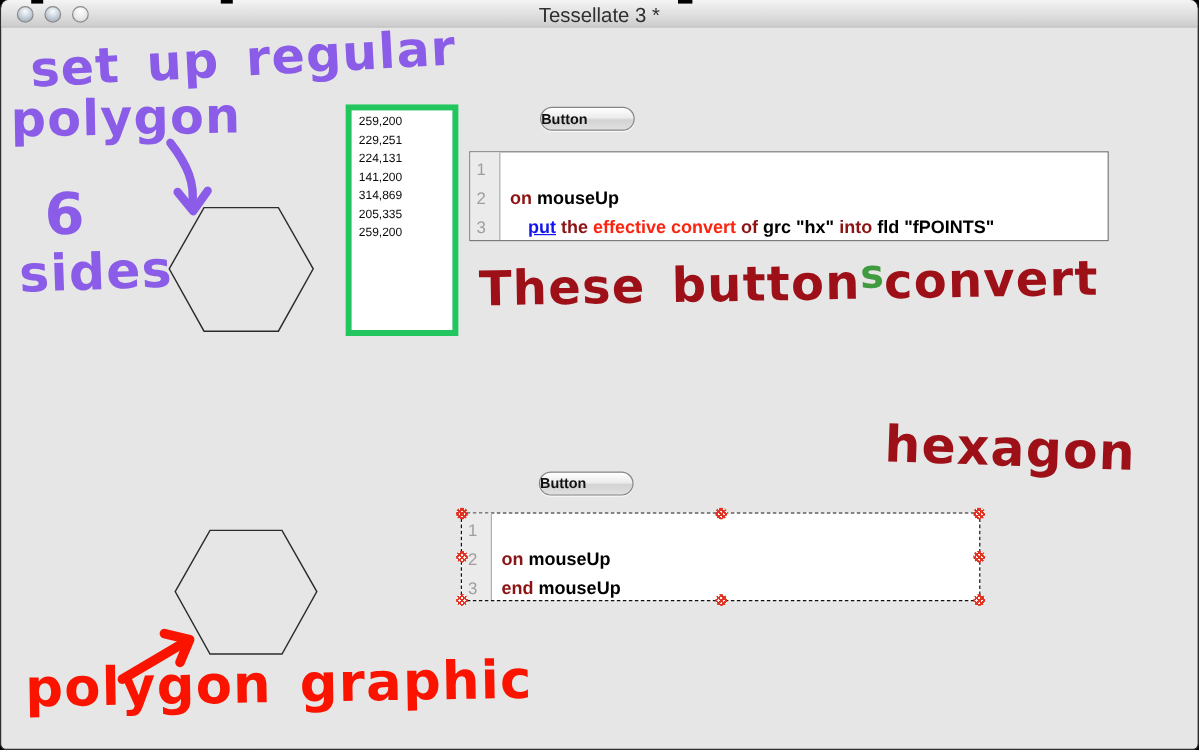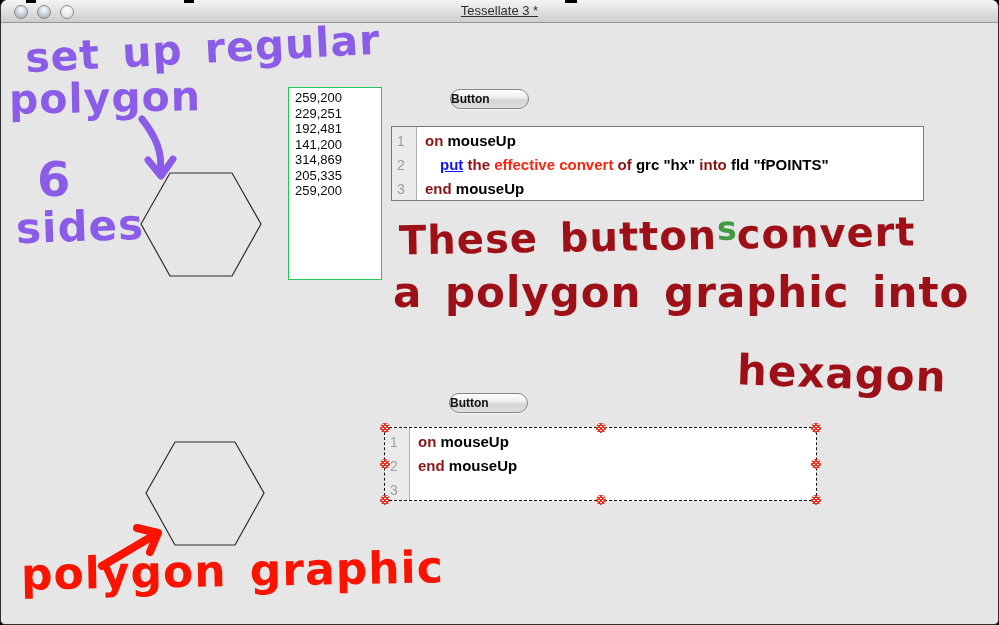--- a/index.html
+++ b/index.html
@@ -10,33 +10,33 @@
     font-family:"Liberation Sans",sans-serif;
   }
   
   .titlebar{
     position:absolute;left:0;top:0;width:100%;height:22px;
     background:linear-gradient(180deg,#f4f4f4 0%,#e3e3e3 45%,#cdcdcd 100%);
     border-bottom:1px solid #969696;border-radius:7px 7px 0 0;
   }
   .titlebar .title{
     position:absolute;left:0;right:0;top:3px;text-align:center;
-    font-size:13px;font-weight:500;color:#2f2f2f;text-decoration:underline;
+    font-size:17px;font-weight:500;color:#2f2f2f;
   }
   .tl{position:absolute;top:5px;width:14px;height:14px;border-radius:50%;
     border:1px solid #8a8a8a;box-sizing:border-box;}
   .tl.b1{left:13px;background:radial-gradient(circle at 50% 30%,#fafcff 0%,#c2ccd6 55%,#93a0ad 100%);}
   .tl.b2{left:36px;background:radial-gradient(circle at 50% 30%,#fafcff 0%,#c2ccd6 55%,#93a0ad 100%);}
   .tl.b3{left:59px;background:radial-gradient(circle at 50% 30%,#ffffff 0%,#e8e8e8 55%,#cfcfcf 100%);}
   .tick{position:absolute;background:#000;top:0;height:3px;}
   
   .points-field{
     position:absolute;left:287px;top:87px;width:94px;height:193px;box-sizing:border-box;
-    background:#fff;border:1px solid #22c55e;padding:2px 0 0 6px;
-    font-size:13px;line-height:15.5px;color:#0a0a0a;overflow:hidden;
+    background:#fff;border:5px solid #22c55e;padding:2px 0 0 6px;
+    font-size:10px;line-height:15.5px;color:#0a0a0a;overflow:hidden;
   }
   
   .mac-btn{
     position:absolute;width:79px;height:20px;box-sizing:border-box;
     border:1px solid #868686;border-radius:10px;
     background:linear-gradient(180deg,#ffffff 0%,#ececec 45%,#d3d3d3 55%,#e0e0e0 100%);
     font-size:12px;font-weight:600;color:#111;text-align:left;line-height:18px;
     box-shadow:0 1px 1px rgba(255,255,255,.8);
     cursor:default;
   }
@@ -46,21 +46,21 @@
     font-weight:bold;font-size:15px;
   }
   .editor.solid{border:1px solid #7a7a7a;}
   .editor.selected{border:1px dashed #111;}
   .gutter{
     width:25px;background:#ebebeb;border-right:1px solid #b0b0b0;
     color:#9e9e9e;font-size:14px;font-weight:normal;
     padding-top:3px;box-sizing:border-box;flex:0 0 25px;
   }
   .gutter .ln{height:24px;line-height:22px;padding-left:5px;}
-  .code-area{padding:3px 0 0 8px;white-space:nowrap;overflow:hidden;}
+  .code-area{padding:3px 0 0 8px;white-space:nowrap;overflow:hidden;margin-top:25px;}
   .code-line{height:24px;line-height:22px;}
   .code-line.indent{padding-left:15px;}
   .tk-kw{color:var(--kw);}
   .tk-cmd{color:var(--cmd);text-decoration:underline;}
   .tk-prop{color:var(--prop);}
   .tk-plain{color:var(--plain);}
   .caret{display:inline-block;width:2px;height:15px;background:#000;vertical-align:-2px;margin-left:1px;}
   
   .handle{
     position:absolute;width:10px;height:10px;border-radius:50%;
@@ -94,21 +94,21 @@
     <div class="tl b3"></div>
     <div class="title">Tessellate 3 *</div>
   </div>
   <div class="tick" style="left:25px;width:10px;"></div>
   <div class="tick" style="left:183px;width:10px;"></div>
   <div class="tick" style="left:564px;width:12px;"></div>
 
   <div class="points-field">
       <div>259,200</div>
       <div>229,251</div>
-      <div>192,481</div>
+      <div>224,131</div>
       <div>141,200</div>
       <div>314,869</div>
       <div>205,335</div>
       <div>259,200</div>
     </div>
 
   <div class="mac-btn" style="left:449px;top:89px;">Button</div>
   <div class="mac-btn" style="left:448px;top:393px;">Button</div>
 
   <div class="editor solid" style="left:390px;top:126px;width:533px;height:75px;">
@@ -154,18 +154,17 @@
   </svg>
 
   <div class="hand purple" style="left:24px;top:29px;font-size:41px;transform:rotate(-3deg);">set up regular</div>
   <div class="hand purple" style="left:8px;top:78px;font-size:41px;transform:rotate(-1deg);">polygon</div>
   <div class="hand purple" style="left:36px;top:155px;font-size:48px;">6</div>
   <div class="hand purple" style="left:15px;top:206px;font-size:42px;transform:rotate(-2deg);">sides</div>
 
   <div class="hand darkred" style="left:398px;top:213px;font-size:40px;transform:rotate(-1deg);">
     <span>These button</span><span class="green-s">s</span><span>convert</span>
   </div>
-  <div class="hand darkred" style="left:392px;top:272px;font-size:42px;">a polygon graphic into</div>
   <div class="hand darkred" style="left:736px;top:353px;font-size:42px;transform:rotate(2deg);">hexagon</div>
 
   <div class="hand red" style="left:20px;top:549px;font-size:44px;transform:rotate(-1deg);">polygon graphic</div>
 
 </div>
 
 </body></html>

